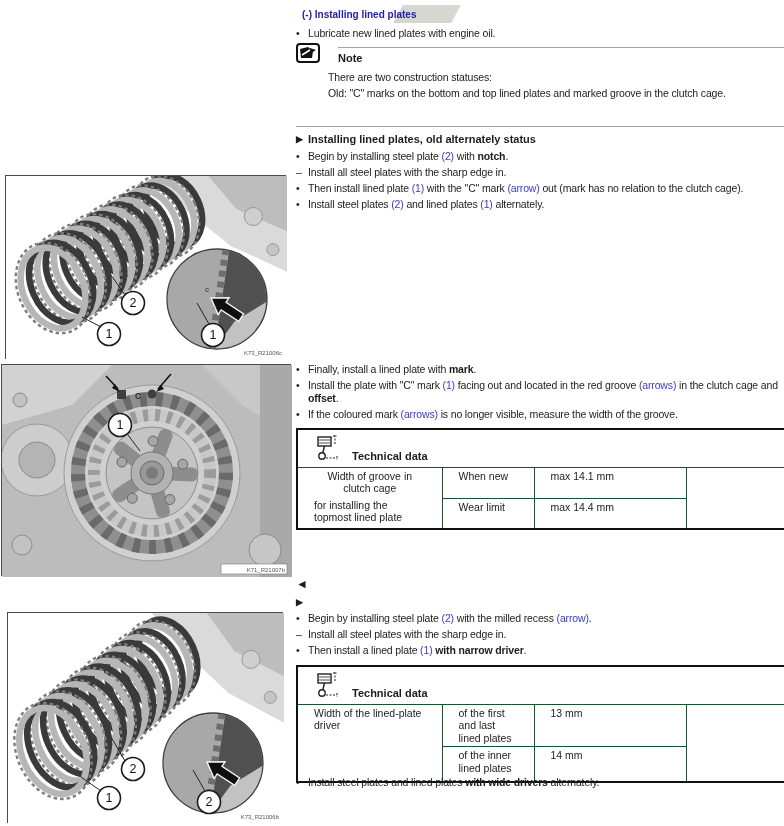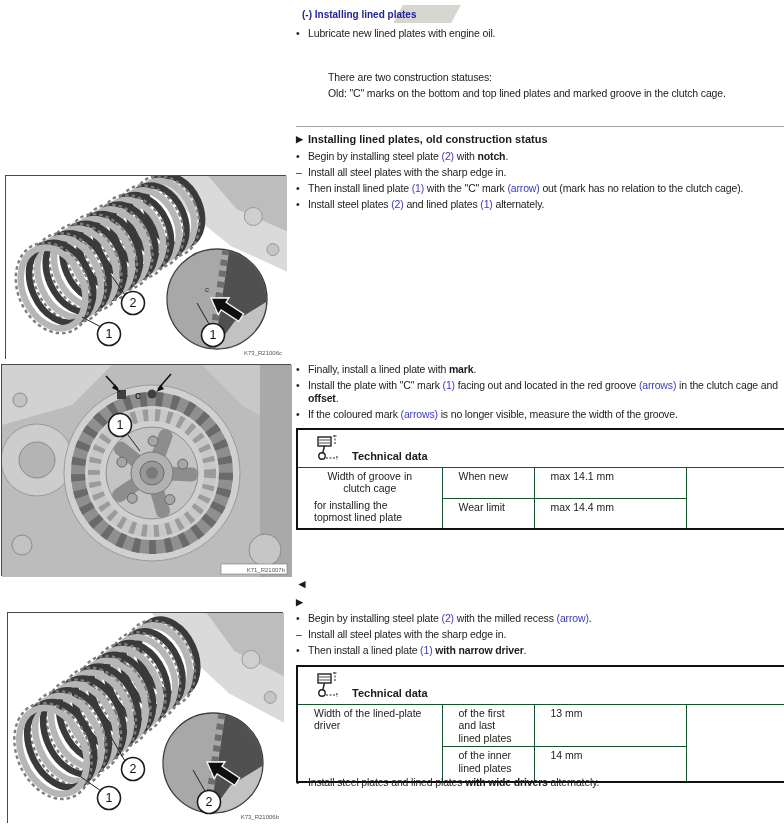--- a/index.html
+++ b/index.html
@@ -244,31 +244,47 @@
     </h1>
   </div>
 
   <div class="blk" style="top:27px;">
       <div class="b-line">
         <span class="mk">•</span>
         <span class="bt"><span>Lubricate new lined plates with engine oil.</span></span>
       </div>
     </div>
 
+  <div class="blk" style="top:43px;">
+    <div style="display:flex;">
+      <span class="note-icon">
+        <svg width="24" height="20" viewBox="0 0 24 20">
+          <rect x="1" y="1" width="22" height="18" rx="3" fill="#fff" stroke="#111" stroke-width="2"></rect>
+          <path d="M4,6 L12,4 L17,8 L16,15 L5,15 Z" fill="#111"></path>
+          <path d="M6,12 L14,7" stroke="#fff" stroke-width="1.6"></path>
+          <path d="M14,5 L20,7 L15,10 Z" fill="#111"></path>
+        </svg>
+      </span>
+      <div style="flex:1;margin-left:18px;">
+        <div class="rule" style="margin-top:4px;"></div>
+        <div style="font-weight:bold;font-size:11px;margin-top:4px;">Note</div>
+      </div>
+    </div>
+  </div>
 
   <div class="blk note-lines" style="top:70px;margin-left:32px;">
     <div>There are two construction statuses:</div>
     <div>Old: "C" marks on the bottom and top lined plates and marked groove in the clutch cage.</div>
   </div>
 
   <div class="blk rule" style="top:126px;"></div>
 
   <div class="blk sec-title" style="top:133px;">
     <span class="sec-arrow">▶</span>
-    <span>Installing lined plates, old construction status</span>
+    <span>Installing lined plates, old alternately status</span>
   </div>
 
   <div class="blk" style="top:150px;">
       <div class="b-line">
         <span class="mk">•</span>
         <span class="bt"><span>Begin by installing steel plate </span><span class="blue">(2)</span><span> with </span><span class="b">notch</span><span>.</span></span>
       </div>
       <div class="b-line">
         <span class="mk">–</span>
         <span class="bt"><span>Install all steel plates with the sharp edge in.</span></span>

